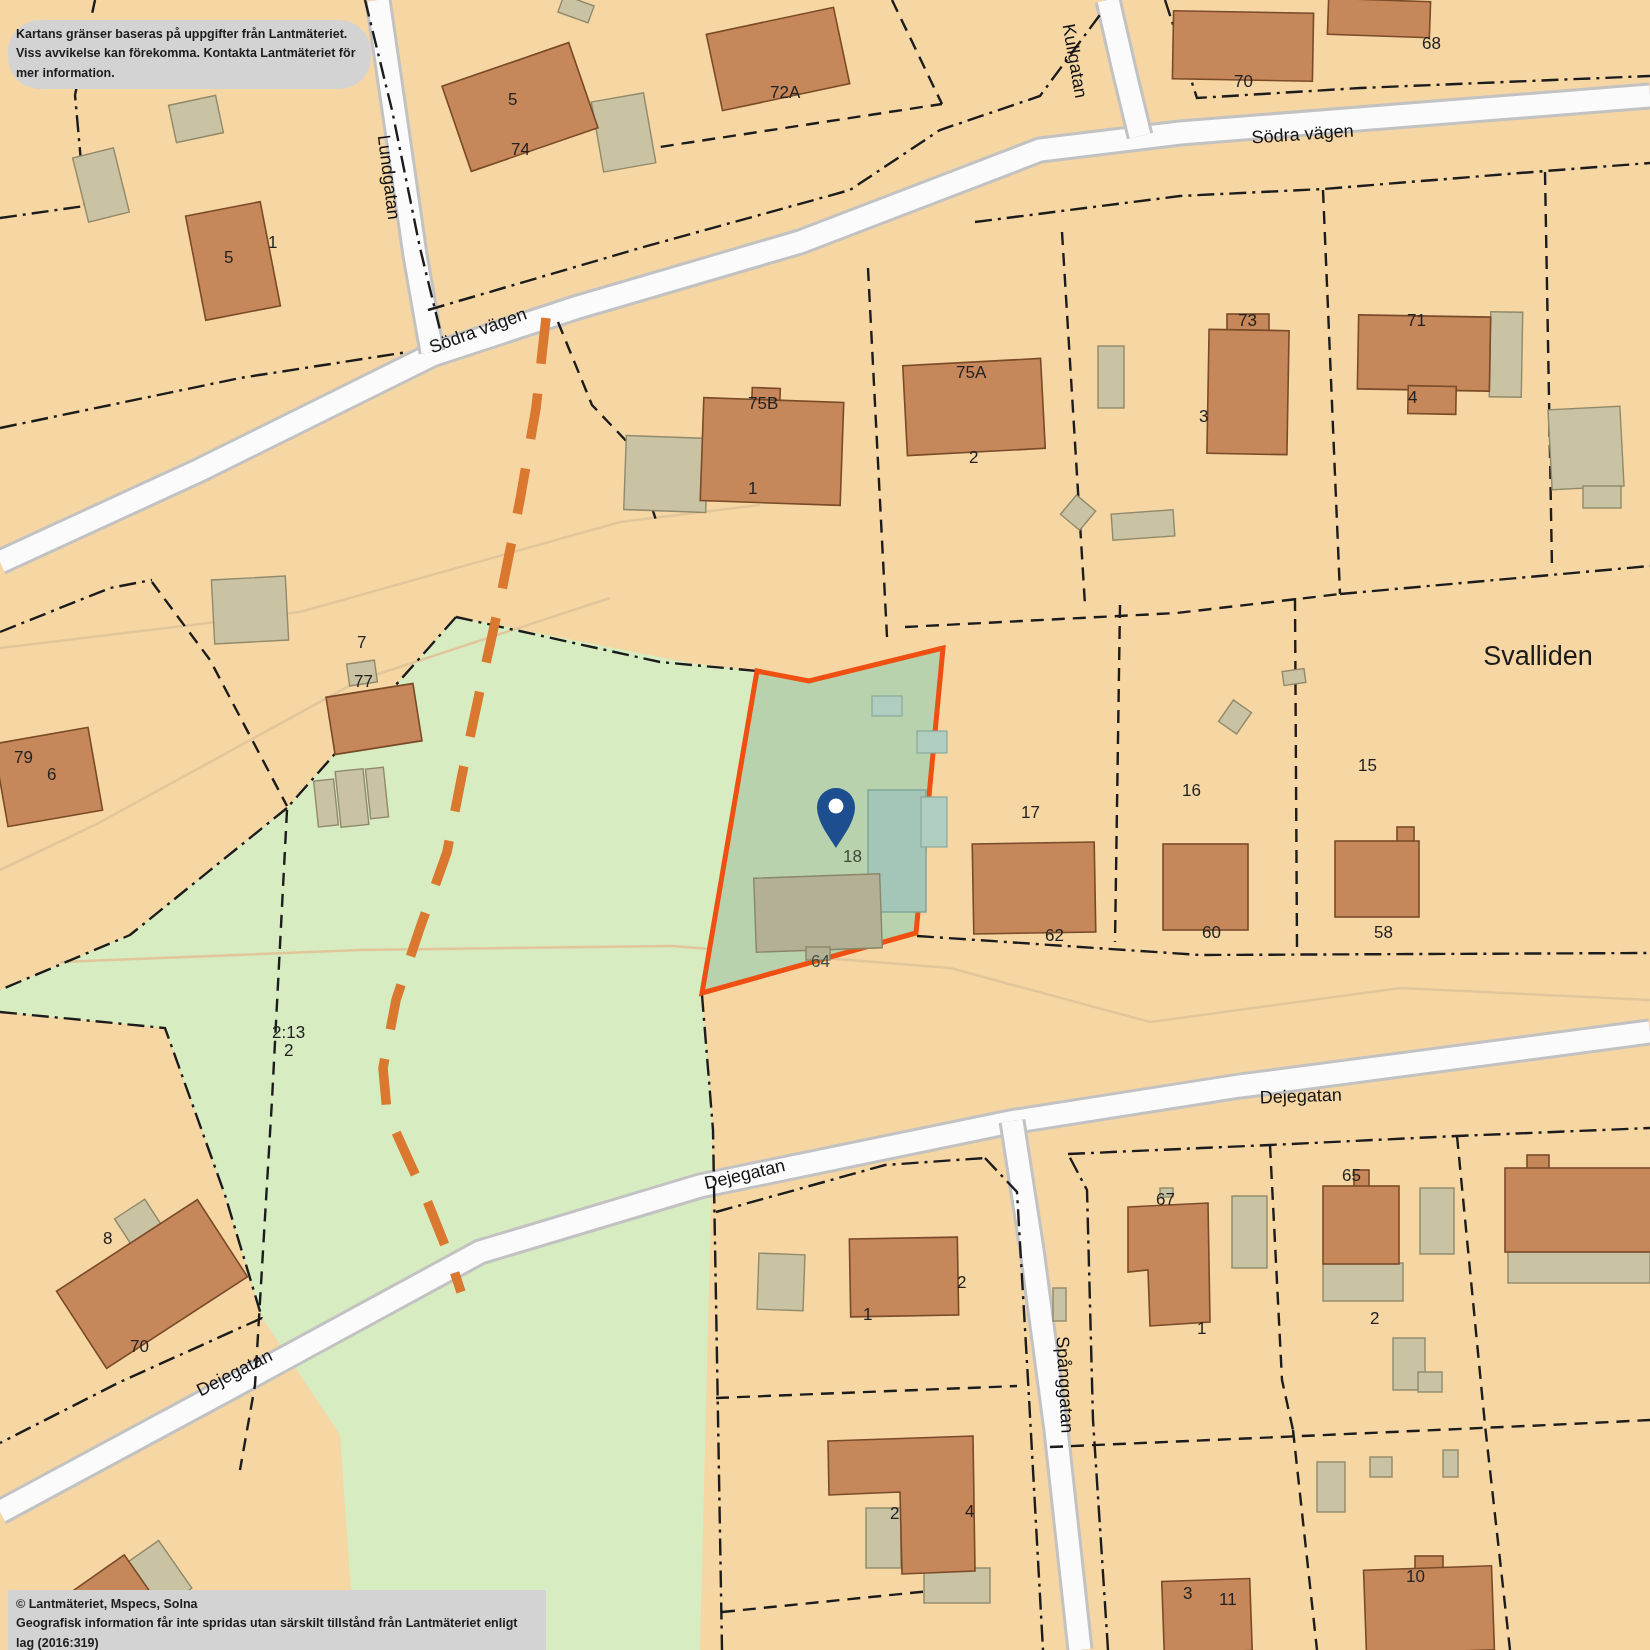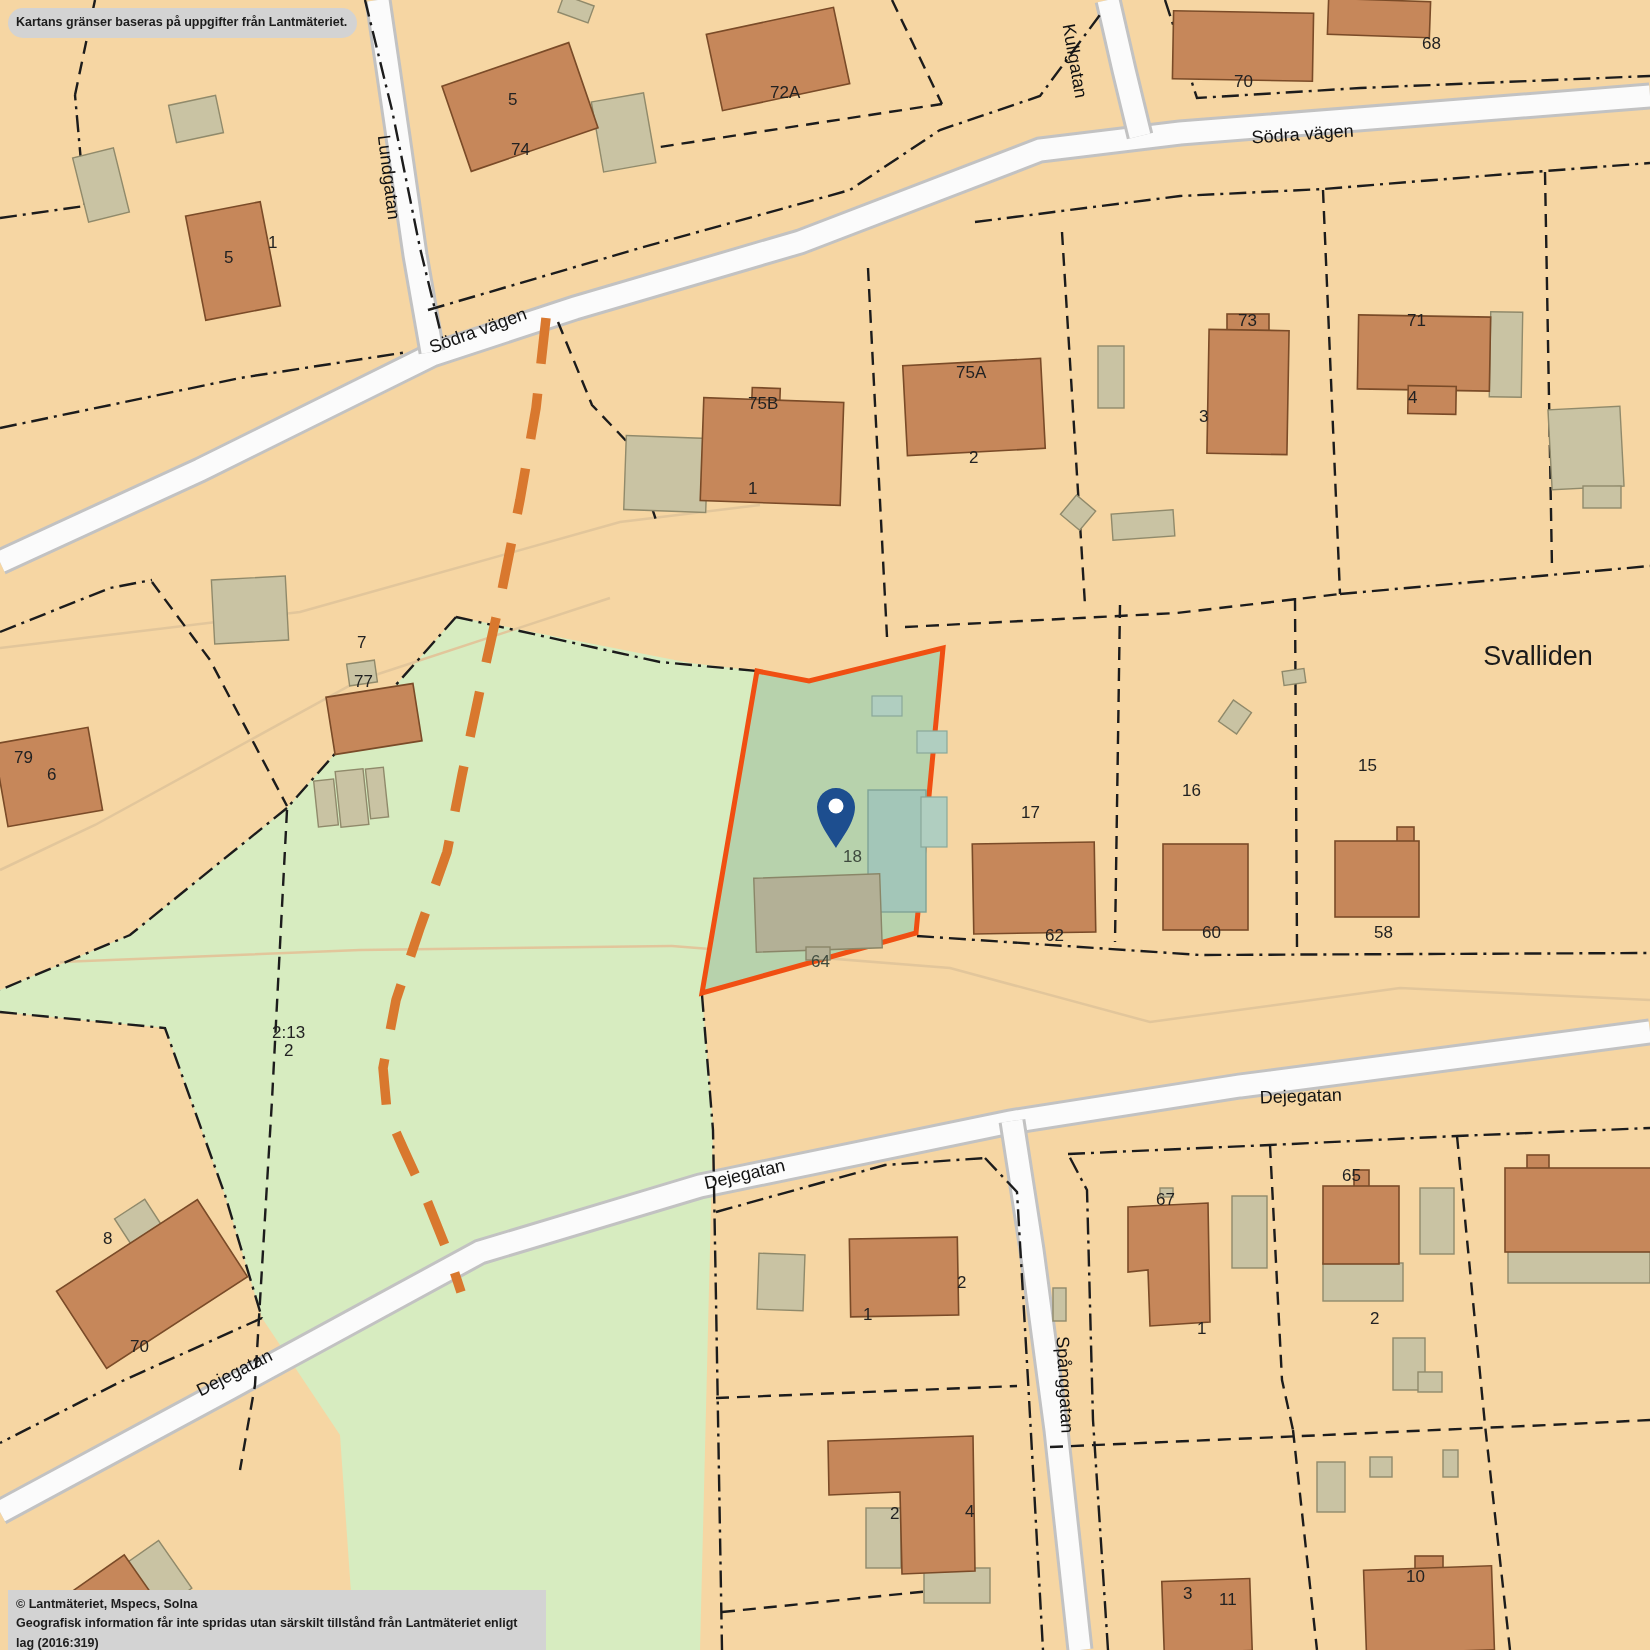--- a/index.html
+++ b/index.html
@@ -16,21 +16,21 @@
   .bg{fill:#c9c3a3;stroke:#908a6b;stroke-width:1.4;}
   .tealb{fill:#a3c6b8;stroke:#7fa396;stroke-width:1.4;}
   .tealb2{fill:#b0cec0;stroke:#8aa89a;stroke-width:1.2;}
   .grayh{fill:#b3b096;stroke:#8a8668;stroke-width:1.4;}
   .faint{stroke:#e2c69b;stroke-width:2.5;fill:none;}
   .roadcase{stroke:#c2c2c2;stroke-width:27;fill:none;}
   .roadfill{stroke:#fbfbfb;stroke-width:21;fill:none;}
   .notice{position:absolute;background:#d3d3d3;color:#1d1d1d;
           font-weight:bold;font-size:12.5px;line-height:1.55;
           padding:5px 10px 6px 8px;}
-  #disclaimer{left:8px;top:8px;max-width:345px;border-radius:32px;}
+  #disclaimer{left:8px;top:20px;max-width:345px;border-radius:32px;}
   #copyright{left:8px;top:1590px;max-width:520px;}
 </style>
 </head>
 <body>
 
 <svg width="1650" height="1650" viewBox="0 0 1650 1650">
 
   <rect x="0" y="0" width="1650" height="1650" fill="#f6d6a3"></rect>
 
   <g>
@@ -247,18 +247,19 @@
   </g>
 
   <g>
     <path fill="#1d4e8f" d="M836,848 C830,838 817,822 817,807 A19,19 0 1 1 855,807 C855,822 842,838 836,848 Z"></path>
     <circle cx="836" cy="806" r="7.5" fill="#ffffff"></circle>
   </g>
 </svg>
 
 <div id="disclaimer" class="notice">
   <div>Kartans gränser baseras på uppgifter från Lantmäteriet.</div>
+  <div>Viss avvikelse kan förekomma. Kontakta Lantmäteriet för mer information.</div>
 </div>
 
 <div id="copyright" class="notice">
   <div>© Lantmäteriet, Mspecs, Solna</div>
   <div>Geografisk information får inte spridas utan särskilt tillstånd från Lantmäteriet enligt lag (2016:319)</div>
 </div>
 
 </body></html>

